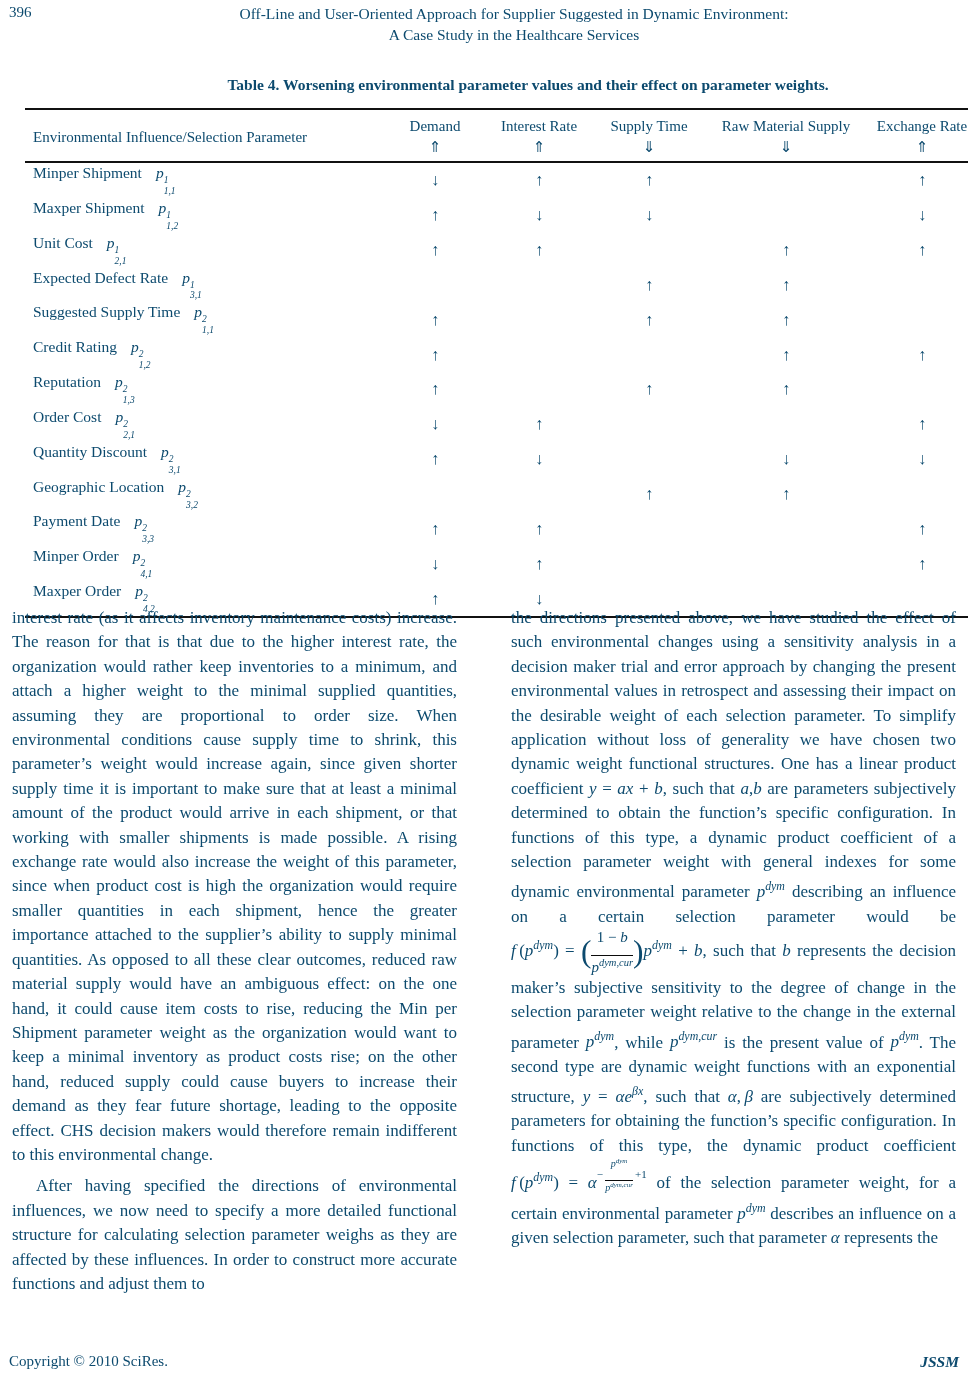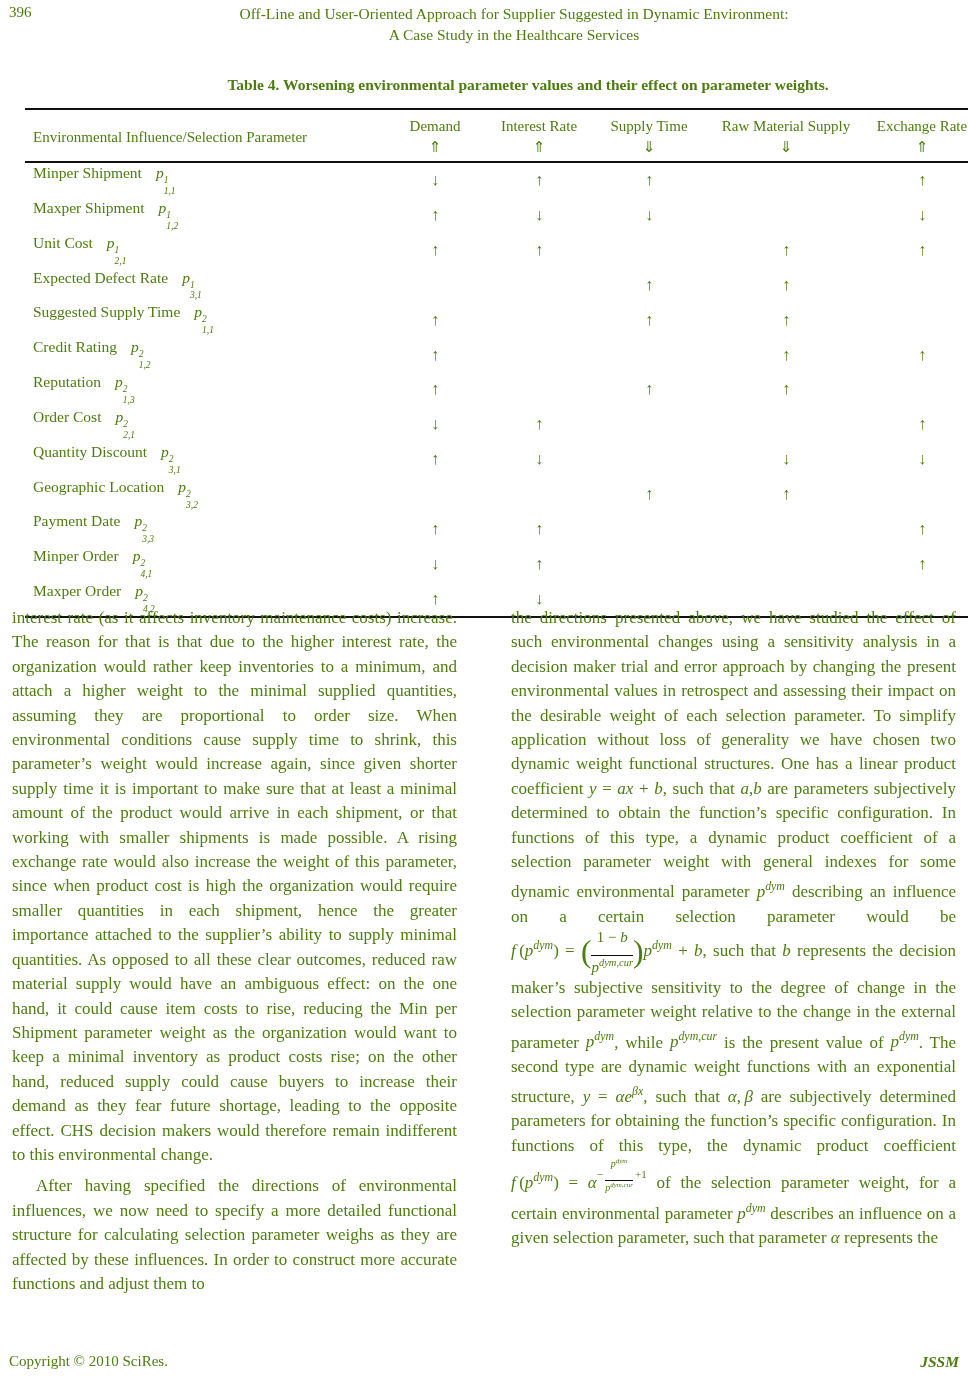--- a/index.html
+++ b/index.html
@@ -1,18 +1,18 @@
 <!DOCTYPE html>
 <html><head>
 <meta charset="utf-8">
 <style>
   html,body { margin:0; padding:0; background:#e8e8e8; }
   .page {
     position:relative; width:968px; height:1386px; margin:0 auto;
-    background:#ffffff; color:#4d7c0f;
+    background:#ffffff; color:#0c4a6e;
     font-family:"Liberation Serif", serif;
     overflow:hidden;
   }
   
   .pagenum { position:absolute; left:9px; top:4px; font-size:15px; }
   .running-title { position:absolute; top:3px; left:120px; right:60px; text-align:center; font-size:15.5px; line-height:21px; }
   
   .caption { position:absolute; top:76px; left:0; width:100%; text-align:center; font-weight:bold; font-size:15.5px;padding-left:44px; }
   
   .datatable {

